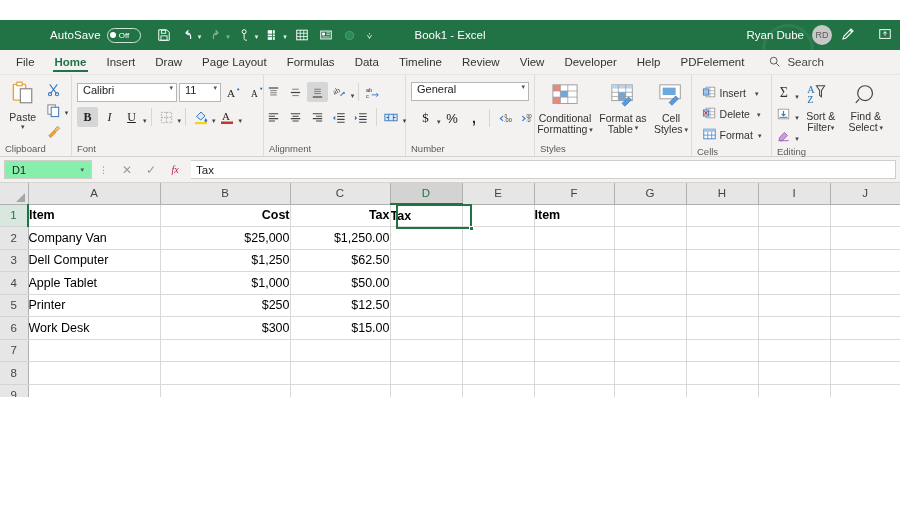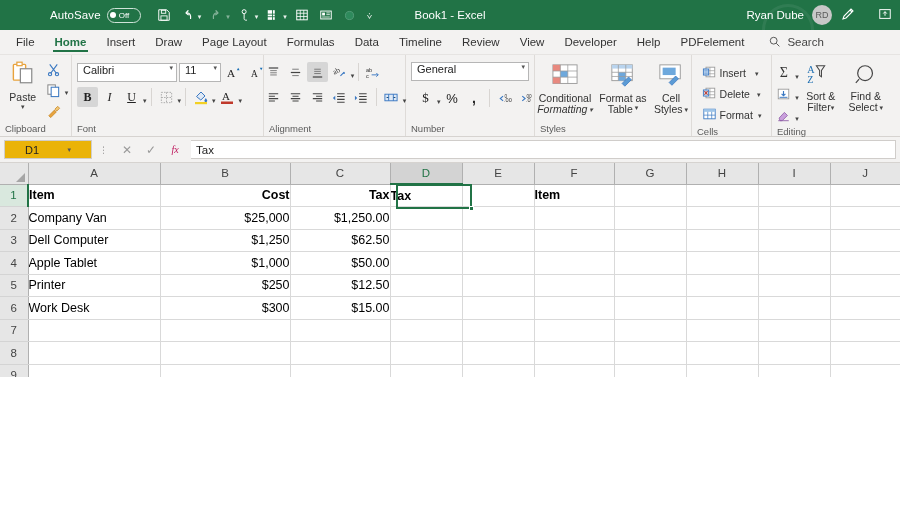--- a/index.html
+++ b/index.html
@@ -3,21 +3,21 @@
 <meta charset="utf-8">
 <style>
   * { box-sizing: border-box; }
   html, body {
     margin: 0; padding: 0;
     width: 900px; height: 509px;
     overflow: hidden;
     background: #fff;
     font-family: "Liberation Sans", sans-serif;
   }
-  #app { position: relative; width: 900px; height: 377px; overflow: hidden; }
+  #app { position: relative; width: 900px; height: 377px; overflow: hidden; margin-top: 20px; }
 
   
   .titlebar {
     height: 30px; background: #217346; color: #fff;
     display: flex; align-items: center; padding: 0 8px;
     font-size: 11.5px; position: relative;
   }
   .autosave-wrap { display: flex; align-items: center; gap: 6px; margin-left: 42px; }
   .autosave-label { font-size: 11.5px; letter-spacing: .1px; }
   .toggle {
@@ -114,22 +114,22 @@
   .combo .cv { flex: 1; overflow: hidden; white-space: nowrap; }
   .combo .cc { font-size: 7px; color: #555; padding-left: 4px; }
   .sep-v { width: 1px; height: 18px; background: #d8d5d2; margin: 0 3px; }
 
   
   .fbar {
     height: 26px; background: #f3f2f1; display: flex; align-items: center;
     padding: 0 4px; gap: 4px; border-bottom: 1px solid #d6d3d0;
   }
   .namebox {
-    width: 88px; height: 19px; background: #eab308; border: 1px solid #d0cdca;
-    display: flex; align-items: center; padding: 0 20px;
+    width: 88px; height: 19px; background: #86efac; border: 1px solid #d0cdca;
+    display: flex; align-items: center; padding: 0 7px;
     font-size: 11px; color: #222;
   }
   .namebox .nv { flex: 1; }
   .namebox .nc { font-size: 7px; color: #555; }
   .grip { color: #8a8a8a; font-size: 9px; padding: 0 3px; letter-spacing: 0; }
   .fbtns { display: flex; align-items: center; gap: 0px; }
   .fbtn {
     width: 24px; height: 20px; display: flex; align-items: center;
     justify-content: center; color: #9a9a9a; font-size: 12px;
   }
@@ -565,21 +565,21 @@
           <span>
             <svg width="28" height="26" viewBox="0 0 30 28">
                 <rect x="2" y="2" width="26" height="20" fill="#fff" stroke="#9a9a9a" stroke-width="1"></rect>
                 <rect x="2" y="2" width="8" height="6.6" fill="#e8897f"></rect>
                 <rect x="10" y="8.6" width="8" height="6.6" fill="#6ea8dc"></rect>
                 <rect x="2" y="15.2" width="8" height="6.8" fill="#e8897f"></rect>
                 <path d="M10 2v20M18 2v20M2 8.6h26M2 15.2h26" stroke="#9a9a9a" stroke-width=".8"></path>
               </svg>
           </span>
           <span class="lbl">Conditional</span>
-          <span style="display:flex;align-items:center;gap:2px;font-style:italic;">
+          <span style="display:flex;align-items:center;gap:2px;">
             <span>Formatting</span>
             <span class="caret-s">▾</span>
           </span>
         </div>
         <div class="bigbtn" style="width:52px;">
           <span>
             <svg width="28" height="26" viewBox="0 0 30 28">
                 <rect x="3" y="2" width="22" height="17" fill="#fff" stroke="#9a9a9a" stroke-width="1"></rect>
                 <rect x="3" y="2" width="22" height="4" fill="#b9d4ee"></rect>
                 <rect x="10" y="10" width="8" height="9" fill="#6ea8dc"></rect>

